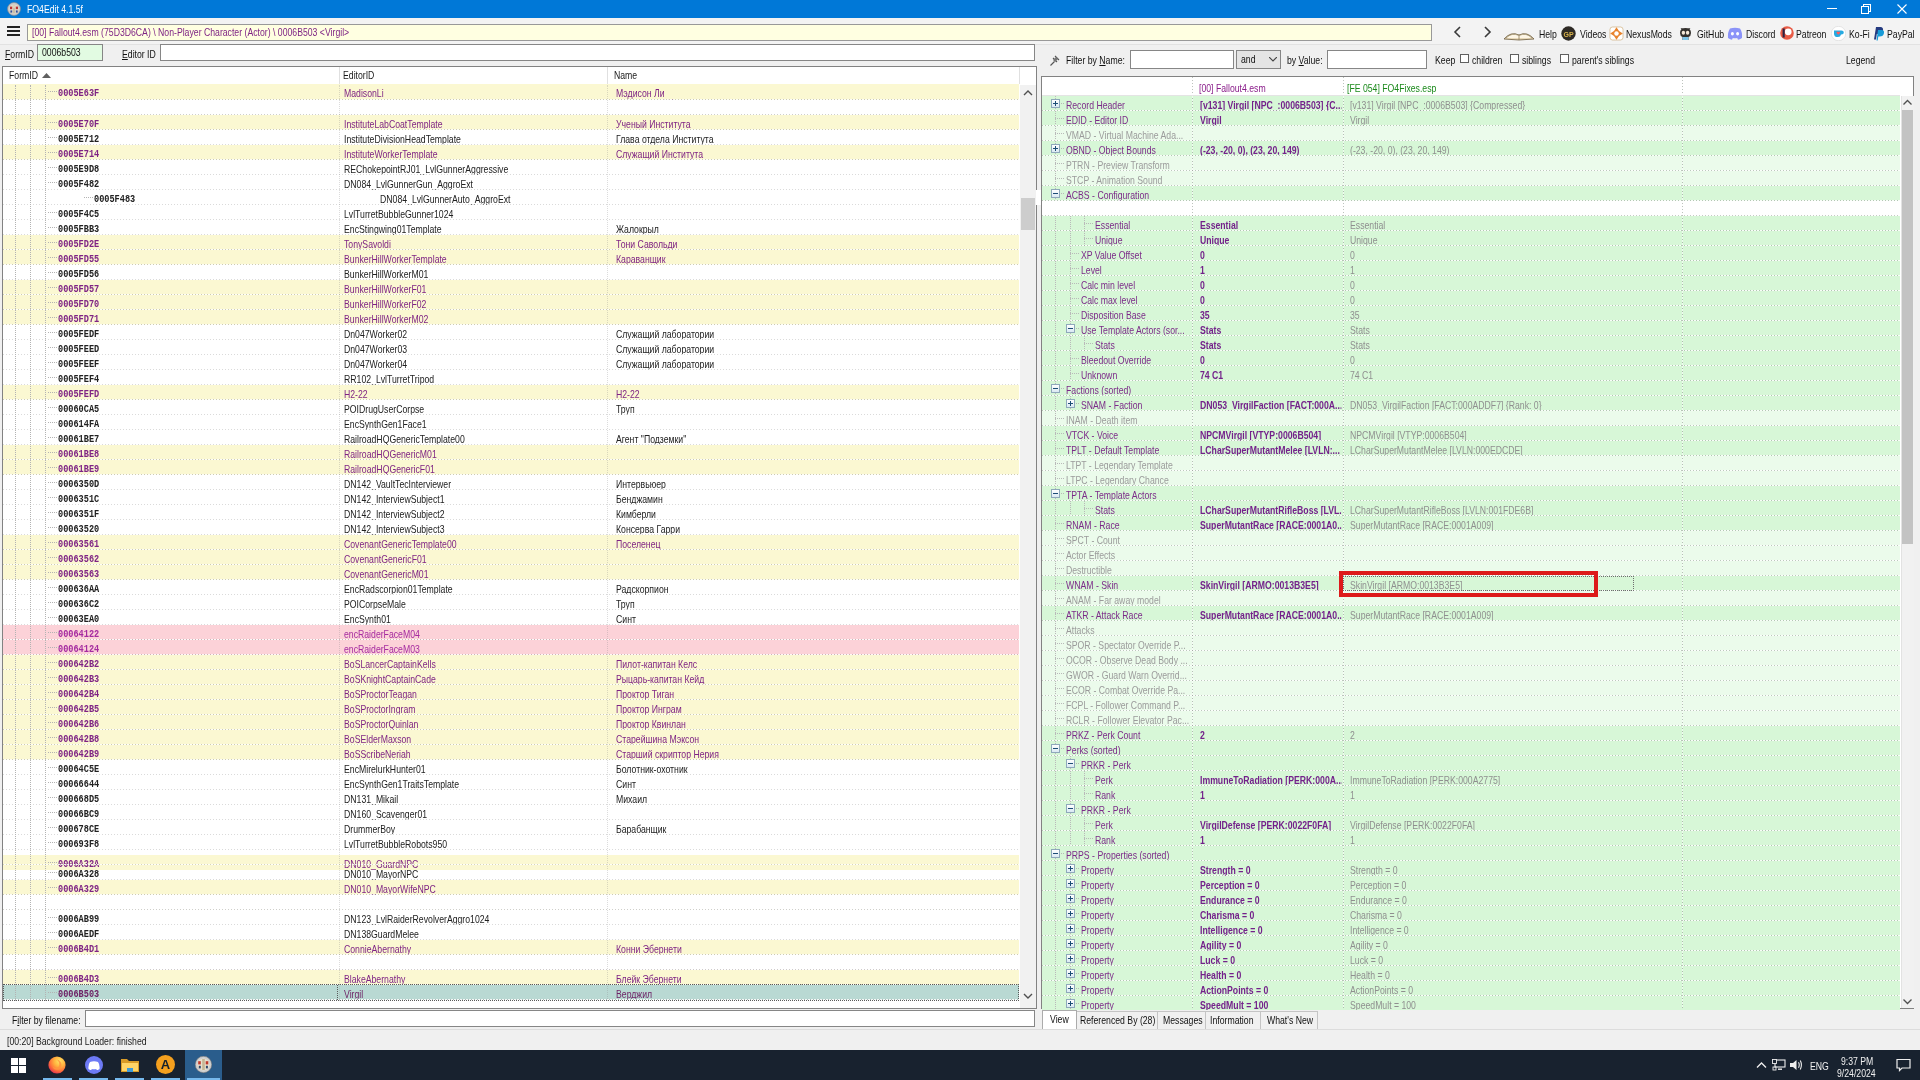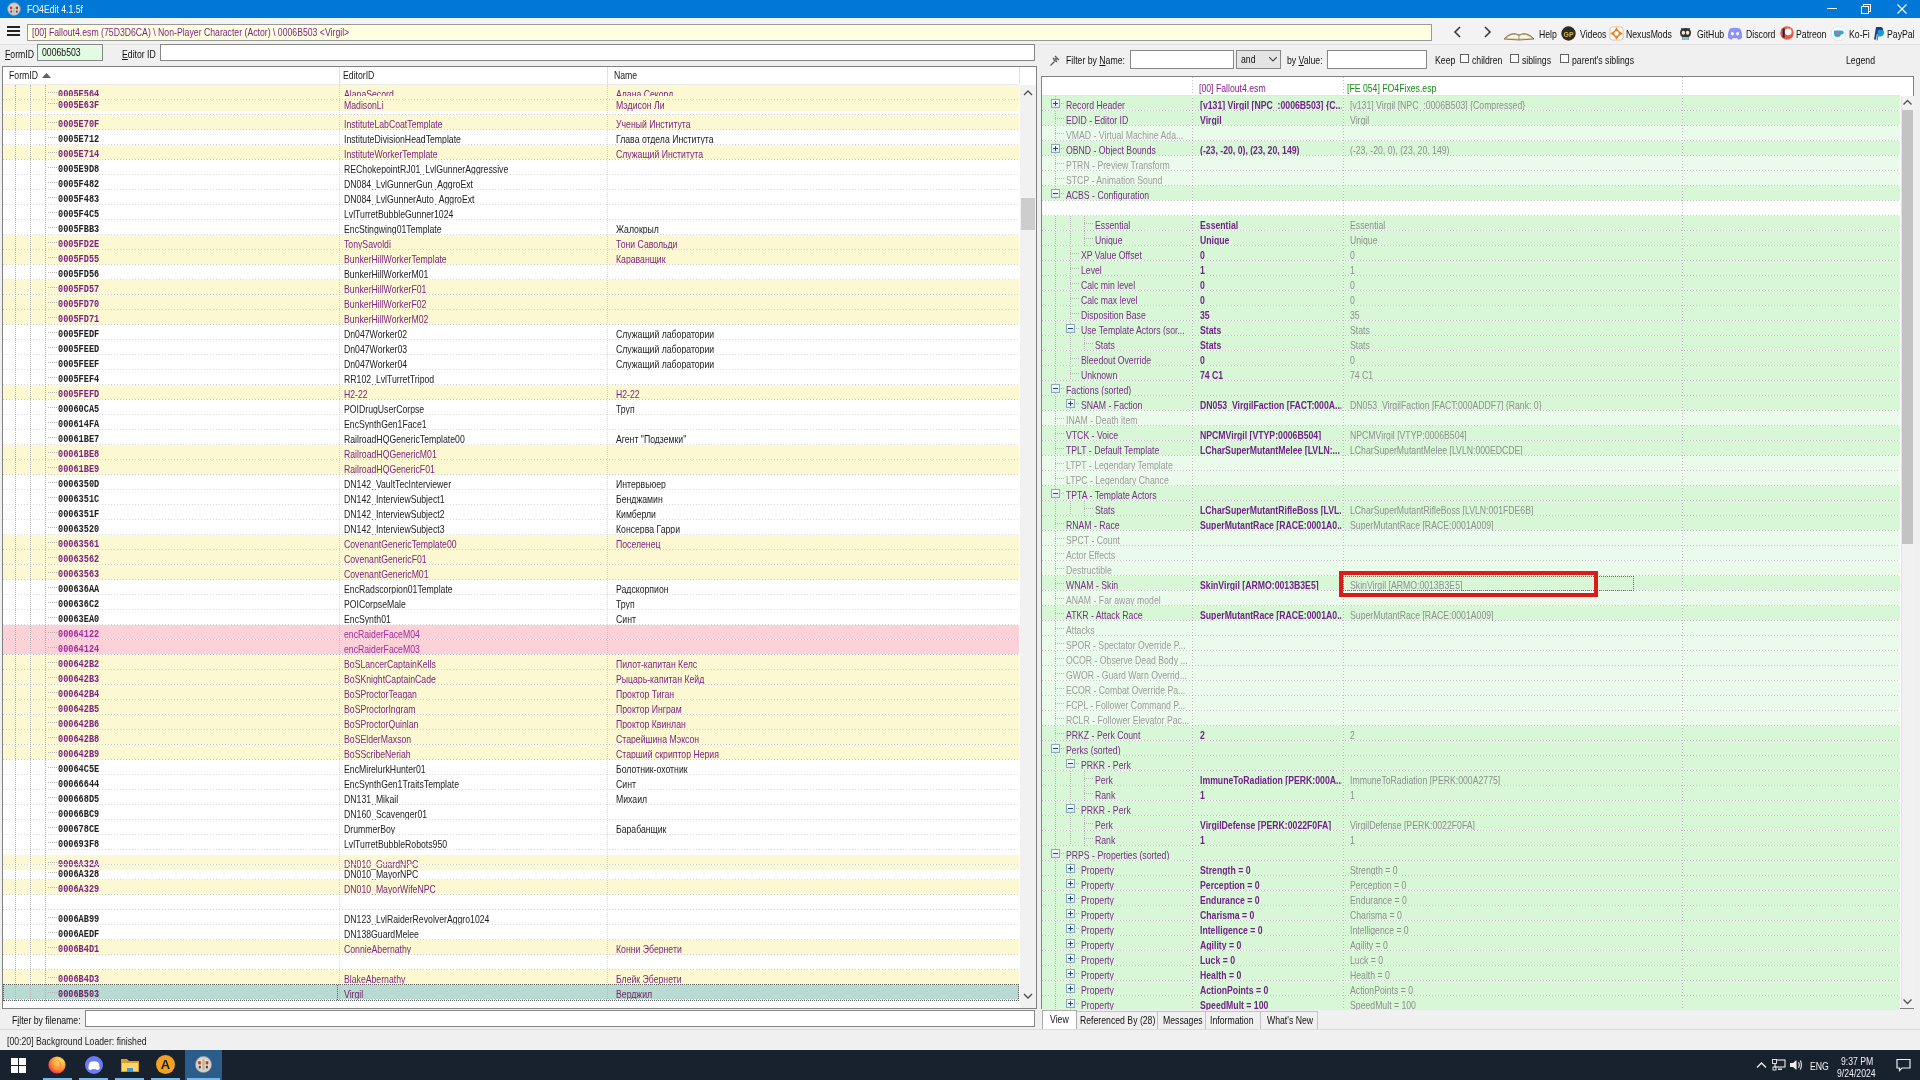--- a/index.html
+++ b/index.html
@@ -141,21 +141,21 @@
 <div class="ab" style="left:339px;top:67px;width:1px;height:17px;background:#e0e0e0;"></div>
 <div class="ab" style="left:607px;top:67px;width:1px;height:17px;background:#e0e0e0;"></div>
 <div class="ab" style="left:1019px;top:67px;width:1px;height:17px;background:#e0e0e0;"></div>
 <div class="ab" style="left:3px;top:84px;width:1016px;height:1px;background:#ececec;"></div>
 <div class="ab lr bgy cy" style="top:85px;">
     <span class="fid">0005E564</span>
     <span class="eid">AlanaSecord</span>
     <span class="nm">Алана Секорд</span>
     <span class="tc"></span>
   </div>
-<div class="ab lr bgy cy" style="top:84px;margin-top:12px;">
+<div class="ab lr bgy cy" style="top:84px;">
     <span class="fid">0005E63F</span>
     <span class="eid">MadisonLi</span>
     <span class="nm">Мэдисон Ли</span>
     <span class="tc"></span>
   </div>
 <div class="ab lr bgy cy" style="top:115px;">
     <span class="fid">0005E70F</span>
     <span class="eid">InstituteLabCoatTemplate</span>
     <span class="nm">Ученый Института</span>
     <span class="tc"></span>
@@ -175,21 +175,21 @@
 <div class="ab lr bgw cw" style="top:160px;">
     <span class="fid">0005E9D8</span>
     <span class="eid">REChokepointRJ01_LvlGunnerAggressive</span>
     <span class="tc"></span>
   </div>
 <div class="ab lr bgw cw" style="top:175px;">
     <span class="fid">0005F482</span>
     <span class="eid">DN084_LvlGunnerGun_AggroExt</span>
     <span class="tc"></span>
   </div>
-<div class="ab lr bgw cw" style="top:190px;">
+<div class="ab lr bgw cw" style="top:190px;margin-left:36px;">
     <span class="fid">0005F483</span>
     <span class="eid">DN084_LvlGunnerAuto_AggroExt</span>
     <span class="tc"></span>
   </div>
 <div class="ab lr bgw cw" style="top:205px;">
     <span class="fid">0005F4C5</span>
     <span class="eid">LvlTurretBubbleGunner1024</span>
     <span class="tc"></span>
   </div>
 <div class="ab lr bgw cw" style="top:220px;">

